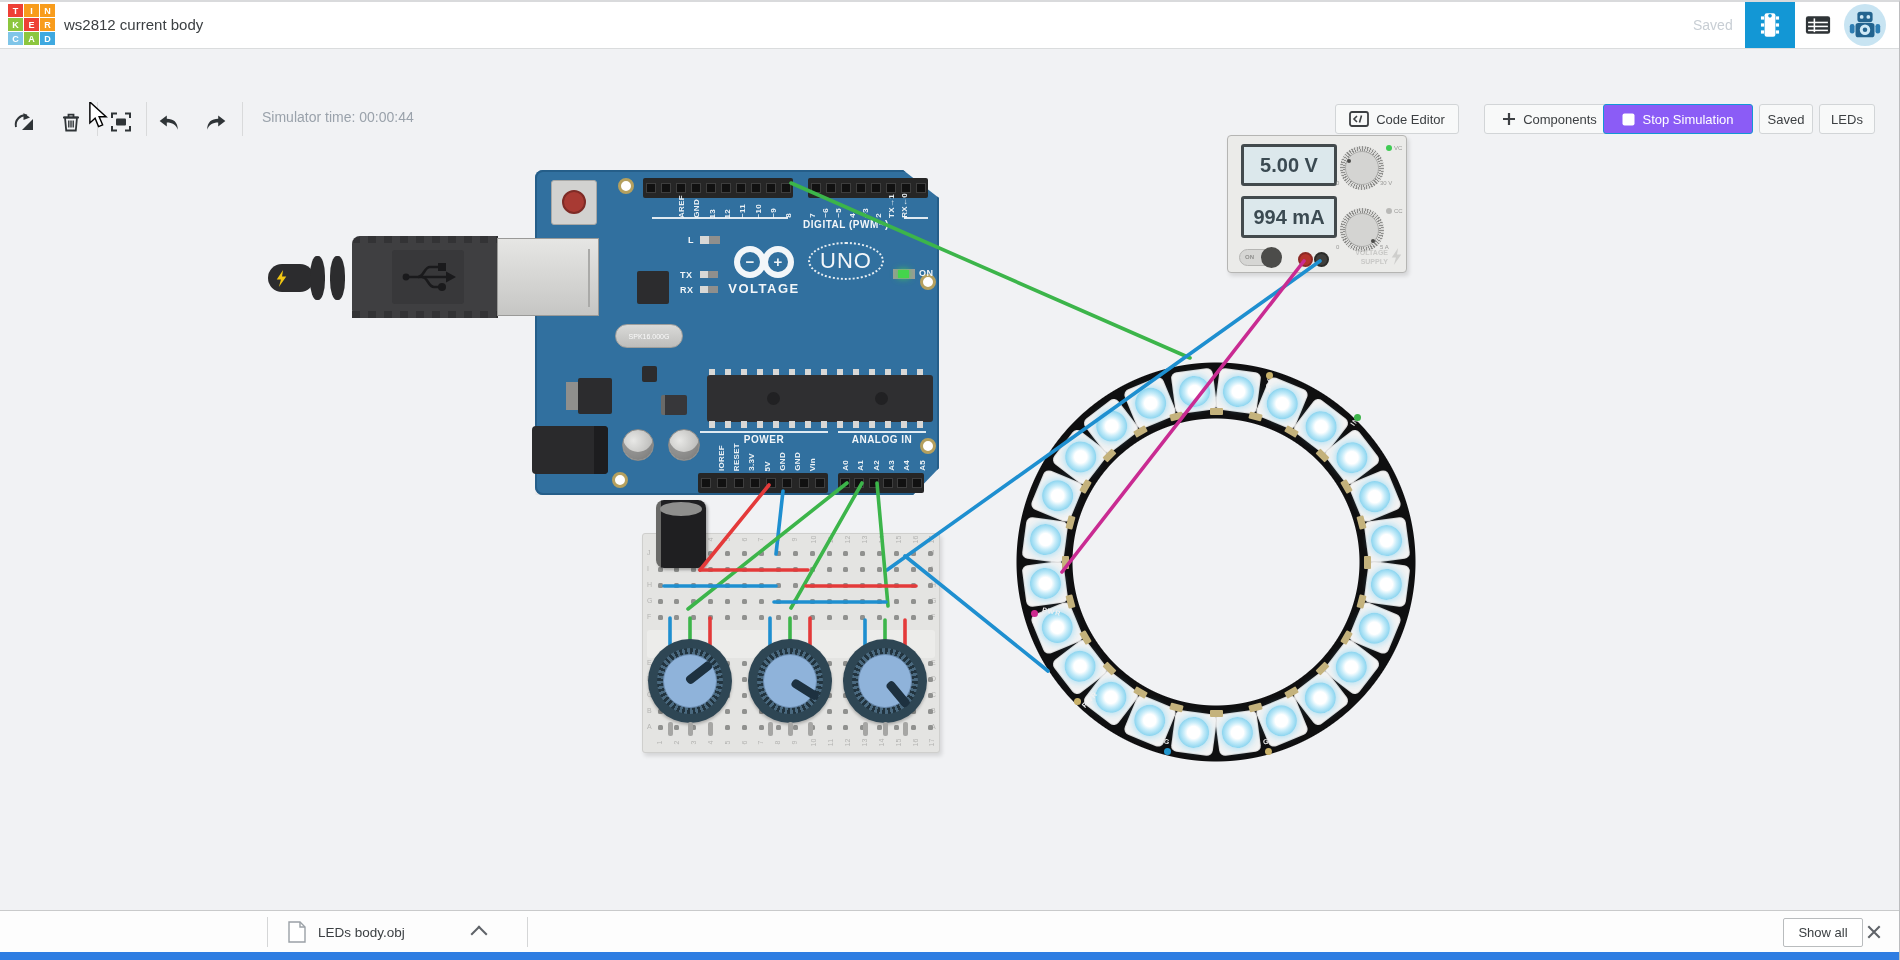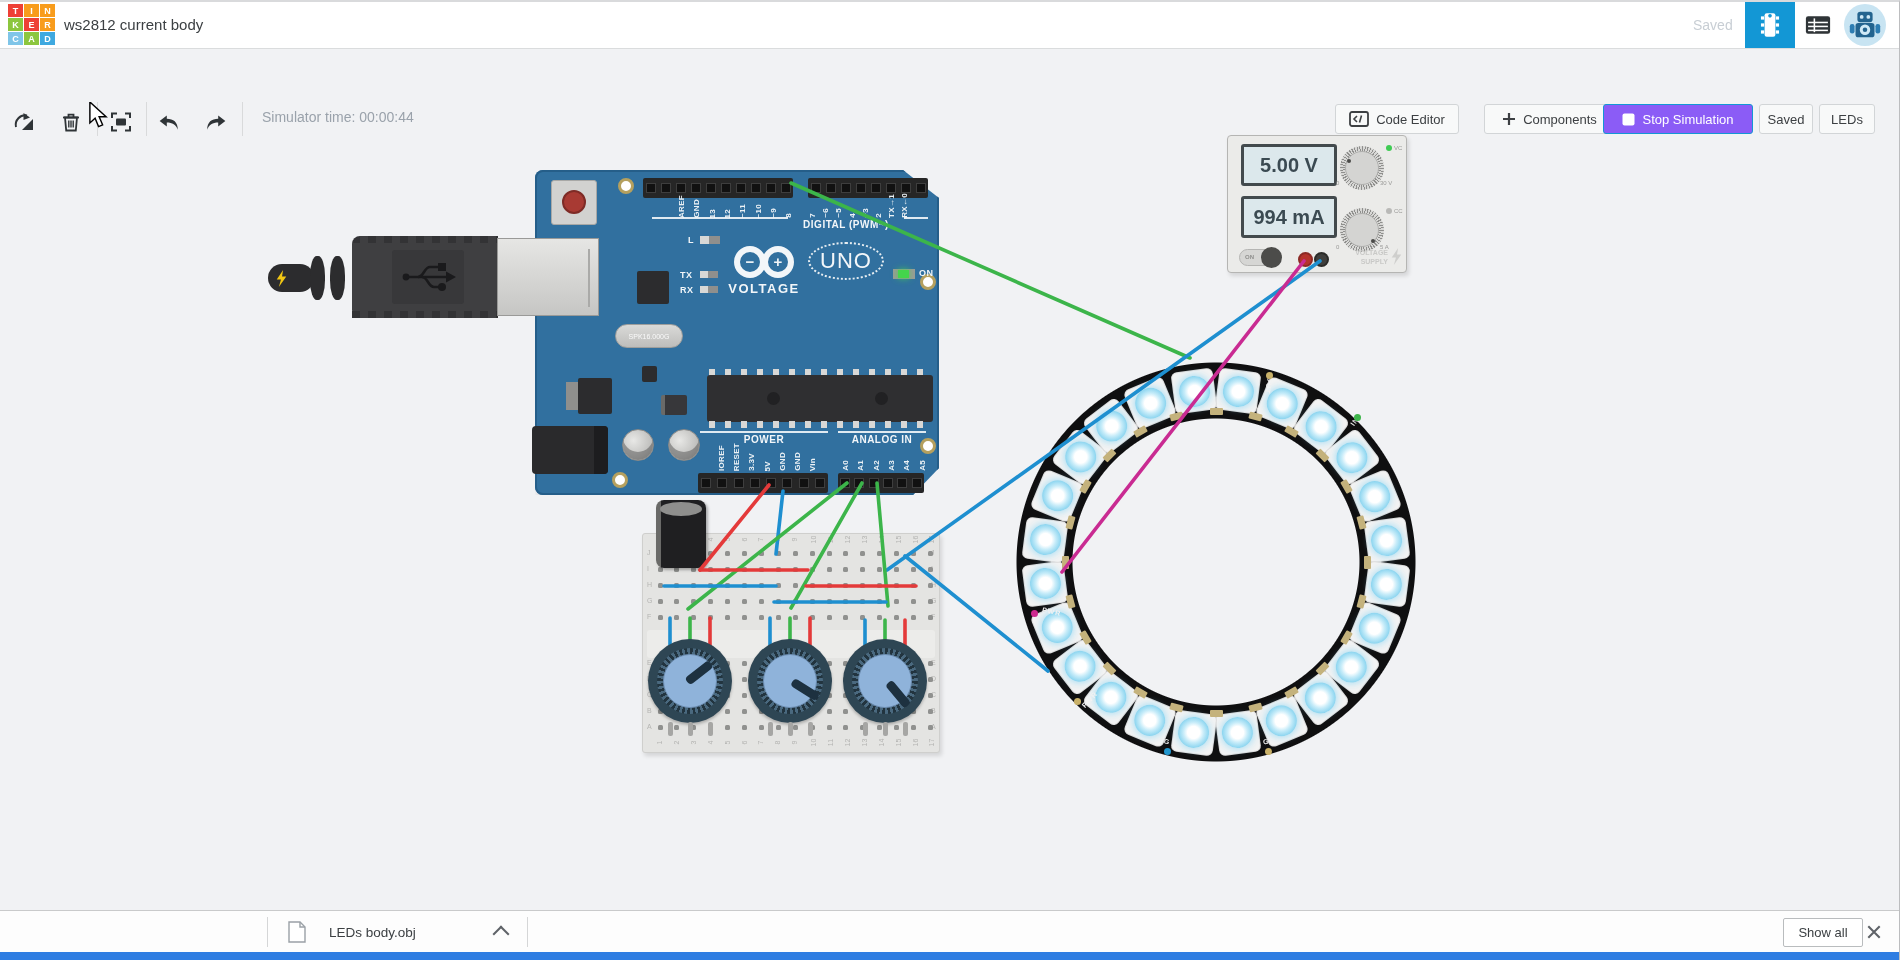--- a/index.html
+++ b/index.html
@@ -772,21 +772,21 @@
       <div class="leg" style="left:40px;"></div>
       <div class="leg" style="left:60px;"></div>
   </div>
 
   <svg class="abs" style="left:88px;top:100px;" width="24" height="26" viewBox="0 0 16 18">
     <polygon points="1,0 1,14.5 4.6,11.3 7.0,17.0 9.8,15.8 7.4,10.2 12.2,10.2" fill="#fff" stroke="#000" stroke-width="1"></polygon>
   </svg>
 
   <div id="dlbar">
     <div class="dldiv" style="left:267px;"></div>
-    <div class="abs" style="left:288px;top:5px;width:230px;height:32px;display:flex;align-items:center;gap:23px;">
+    <div class="abs" style="left:288px;top:5px;width:230px;height:32px;display:flex;align-items:center;gap:12px;">
       <svg width="18" height="22" viewBox="0 0 18 22">
         <path d="M1 1 H12 L17 6 V21 H1 Z" fill="#fff" stroke="#9aa0a6" stroke-width="1.4"></path>
         <path d="M12 1 V6 H17" fill="none" stroke="#9aa0a6" stroke-width="1.4"></path>
       </svg>
       <span class="dlname">LEDs body.obj</span>
       <span class="chev" style="margin-left:56px;"></span>
     </div>
     <div class="dldiv" style="left:527px;"></div>
     <div id="showall">
       <span>Show all</span>

